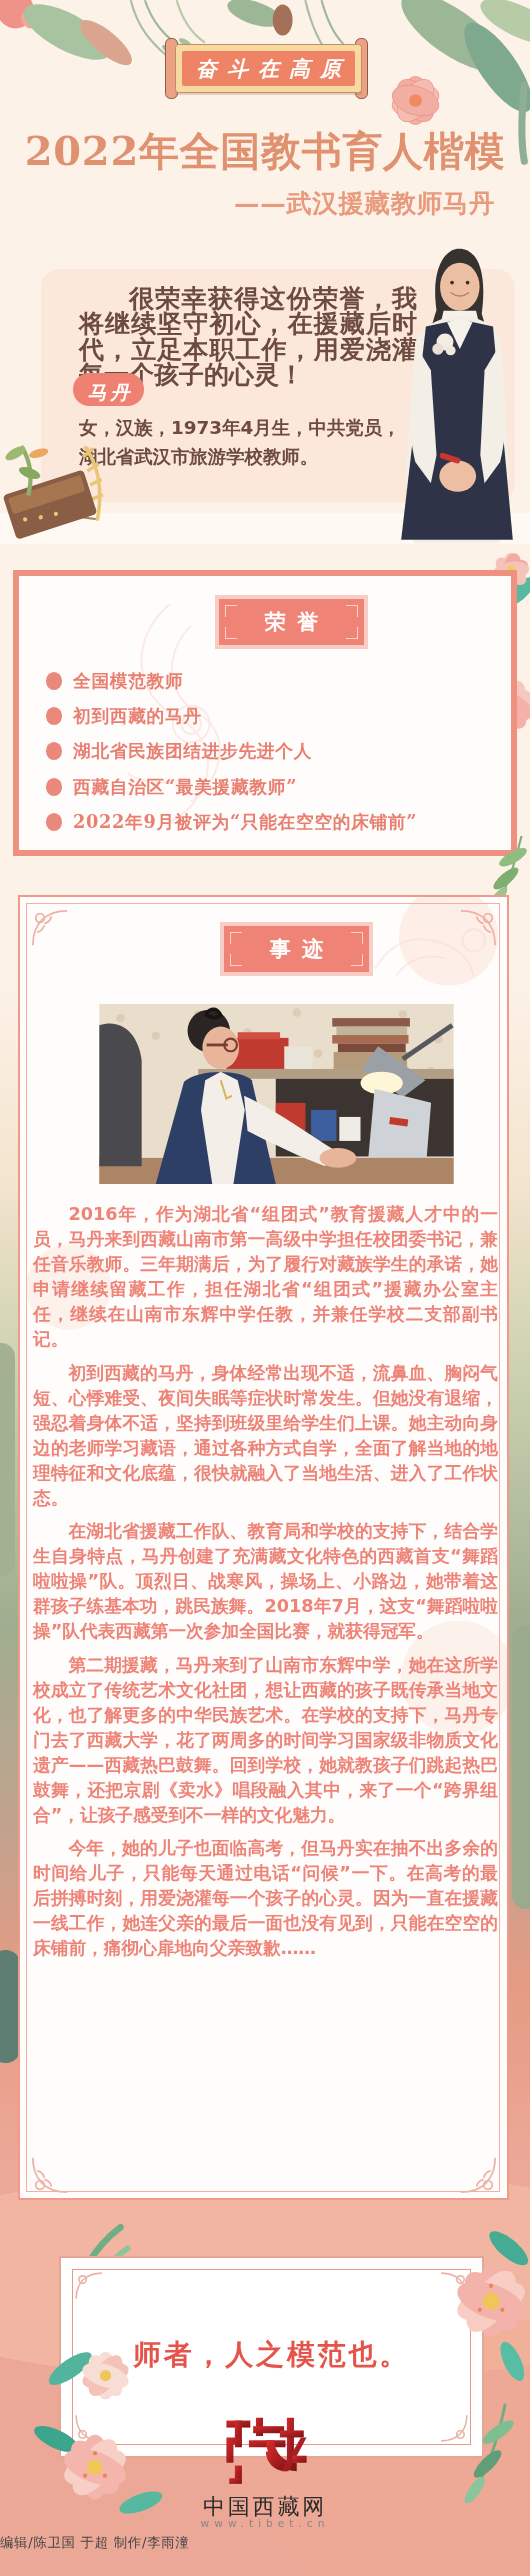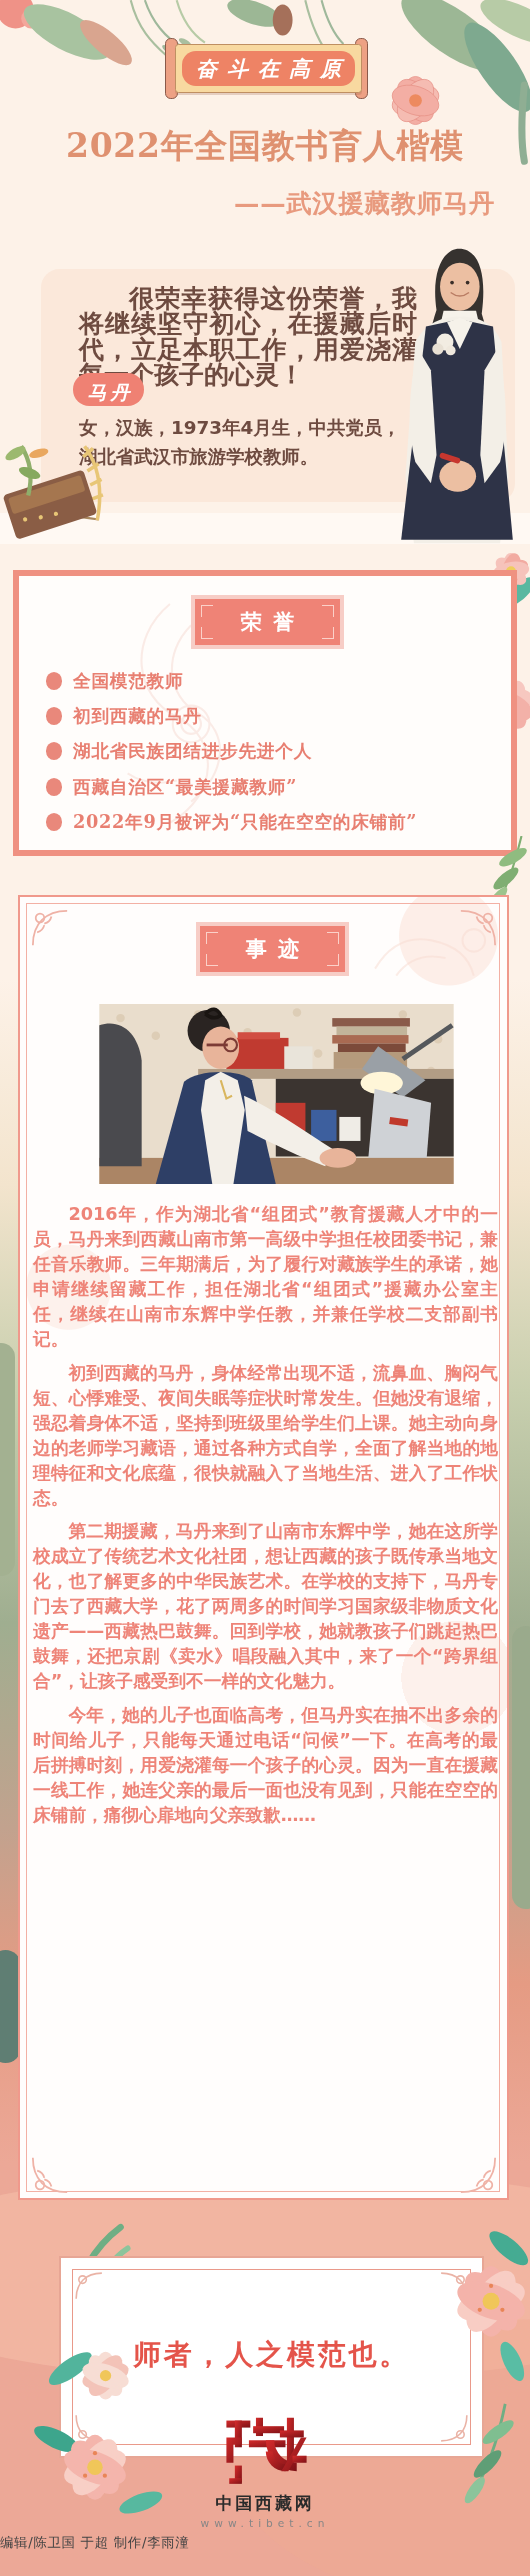--- a/index.html
+++ b/index.html
@@ -10,42 +10,42 @@
   
   .band{left:0;top:513px;width:530px;height:31px;background:rgba(255,250,243,.92);}
   .blob-teal{left:-10px;top:1950px;width:31px;height:113px;border-radius:15.6px;background:#5f7e73;}
   .blob-olive{left:-12.7px;top:1343px;width:28px;height:233px;border-radius:14px;background:#a3b191;}
   .blob-green-r{left:512px;top:1626px;width:28px;height:283px;border-radius:14px;background:#9aaa8c;}
   .curve1{left:-156px;top:2170px;width:884px;height:212px;border-radius:50%;background:rgba(247,193,172,.5);}
   .curve2{left:233px;top:2319px;width:636px;height:297px;border-radius:50%;background:rgba(240,170,146,.45);}
   
   .roller{top:38px;width:10.6px;height:59px;background:#eda184;border:1.4px solid #8a5a4a;border-radius:5.7px;}
   .banner-frame{left:175px;top:44px;width:185px;height:47px;background:#f8d9a0;border:1.4px solid #bf8f62;border-radius:3.5px;box-shadow:0 2.1px 0 rgba(160,100,70,.25);}
-  .banner-inner{position:absolute;left:6.4px;top:5.7px;right:6.4px;bottom:5.7px;background:#ee8365;border-radius:14px;
+  .banner-inner{position:absolute;left:6.4px;top:5.7px;right:6.4px;bottom:5.7px;background:#ee8365;border-radius:2px;
     display:flex;align-items:center;justify-content:center;}
   .banner-inner span{color:#fff;font-size:21px;font-weight:bold;font-style:italic;letter-spacing:10px;text-indent:10px;}
   
-  .main-title{left:0;top:124px;width:530px;text-align:center;font-size:33px;font-weight:bold;color:#df9170;letter-spacing:0.7px;font-family:"DejaVu Serif",serif;}
+  .main-title{left:0;top:124px;width:530px;text-align:center;font-size:40px;font-weight:bold;color:#df9170;letter-spacing:0.7px;font-family:"DejaVu Serif",serif;}
   .sub-title{right:35px;top:187px;font-size:25.4px;font-weight:bold;color:#e89a7e;letter-spacing:0.7px;}
   
   .quote-card{left:41px;top:269px;width:474px;height:233px;background:#fbe8da;border-radius:18.4px;}
   .quote-text{left:79px;top:286px;width:338px;font-size:25px;line-height:25.4px;font-weight:bold;color:#6e4b40;text-indent:2em;text-align:justify;}
   .name-badge{left:73px;top:373px;width:71px;height:33px;background:#ef8173;border-radius:16.3px;display:flex;align-items:flex-end;justify-content:center;}
   .name-badge span{color:#fff;font-size:19px;font-weight:bold;font-style:italic;letter-spacing:4.2px;text-indent:4.2px;}
   .bio-text{left:79px;top:413px;width:338px;font-size:18.4px;line-height:29px;font-weight:bold;color:#6e4b40;text-align:left;}
   
   .honor-card{left:12.7px;top:570px;width:492px;height:274px;background:#fffdfb;border:6.4px solid #ef9181;}
   .deed-card{left:17.7px;top:895px;width:491px;height:1305px;background:
       radial-gradient(circle at 88% 3%,#fdeee8 0 49px,transparent 50px),
       radial-gradient(circle at 10% 30%,#fdf1ec 0 42px,transparent 43px),
       radial-gradient(circle at 90% 60%,#fdf1ec 0 57px,transparent 57px),
       #fffdfc;
     border:2.1px solid #f0998c;box-sizing:border-box;}
   .deed-card:before{content:"";position:absolute;left:6.4px;top:6.4px;right:6.4px;bottom:6.4px;border:0.7px solid #f3b0a4;}
-  .sec-badge{width:153px;height:54px;background:#f7cdc6;padding:0;}
+  .sec-badge{width:153px;height:54px;background:#f7cdc6;padding:0;margin-left:24px;}
   .sec-badge .in{position:absolute;left:4.2px;top:4.2px;right:4.2px;bottom:4.2px;background:#ef8376;display:flex;align-items:center;justify-content:center;}
   .sec-badge .in span{color:#fff;font-size:21px;font-weight:bold;letter-spacing:11.3px;text-indent:11.3px;}
   .corner-mark{position:absolute;width:11.3px;height:11.3px;border:1.4px solid rgba(255,235,230,.75);}
   .cm-tl{left:5.7px;top:5.7px;border-right:none;border-bottom:none;}
   .cm-tr{right:5.7px;top:5.7px;border-left:none;border-bottom:none;}
   .cm-bl{left:5.7px;bottom:5.7px;border-right:none;border-top:none;}
   .cm-br{right:5.7px;bottom:5.7px;border-left:none;border-top:none;}
   
   .honor-item-dot{width:16.3px;height:17.7px;border-radius:50%;background:#e9887b;}
   .honor-item-text{font-size:17.7px;font-weight:bold;color:#e87f71;font-family:"DejaVu Serif",serif;letter-spacing:0.7px;}
@@ -55,21 +55,21 @@
   .swirl{left:85px;top:597px;opacity:.55;}
   .cloud-curl{left:368px;top:912px;opacity:.5;}
   
   .orn{width:40px;height:40px;}
   
   .motto-card{left:59px;top:2256px;width:425px;height:202px;background:#fff;border:2.1px solid #e7a695;box-sizing:border-box;}
   .motto-card:before{content:"";position:absolute;left:10.6px;top:10.6px;right:10.6px;bottom:10.6px;border:0.7px solid #e9998a;}
   .motto-text{position:absolute;left:0;right:0;top:50%;transform:translateY(-55%);text-align:center;
     font-family:"DejaVu Serif",serif;font-size:28px;font-weight:bold;color:#e4544a;letter-spacing:2.8px;}
   
-  .site-name{left:0;top:2492px;width:530px;text-align:center;font-size:17px;font-weight:bold;color:#2b2b2b;letter-spacing:2.8px;}
+  .site-name{left:0;top:2492px;width:530px;text-align:center;font-size:22px;font-weight:normal;color:#2b2b2b;letter-spacing:2.8px;}
   .site-url{left:0;top:2517px;width:530px;text-align:center;font-size:10.6px;color:#868686;letter-spacing:5px;}
   .credits{left:0;top:2534px;width:530px;text-align:left;font-size:13.4px;color:#444;letter-spacing:0.7px;}
   .img-source{left:0;top:2555px;width:530px;text-align:center;font-size:13.4px;color:#444;letter-spacing:0.7px;}
 </style>
 </head>
 <body>
 
 <div id="poster">
 
   <div class="abs band"></div>
@@ -316,20 +316,21 @@
     <g fill="none" stroke="#f8dcd2" stroke-width="3">
       <path d="M10 80 q30 -50 80 -40 q50 10 60 50"></path>
         <path d="M40 90 q25 -35 70 -25"></path>
         <circle cx="150" cy="40" r="16"></circle>
     </g>
   </svg>
 
   <div class="abs deed-text">
     <p>2016年，作为湖北省“组团式”教育援藏人才中的一员，马丹来到西藏山南市第一高级中学担任校团委书记，兼任音乐教师。三年期满后，为了履行对藏族学生的承诺，她申请继续留藏工作，担任湖北省“组团式”援藏办公室主任，继续在山南市东辉中学任教，并兼任学校二支部副书记。</p>
     <p>初到西藏的马丹，身体经常出现不适，流鼻血、胸闷气短、心悸难受、夜间失眠等症状时常发生。但她没有退缩，强忍着身体不适，坚持到班级里给学生们上课。她主动向身边的老师学习藏语，通过各种方式自学，全面了解当地的地理特征和文化底蕴，很快就融入了当地生活、进入了工作状态。</p>
+    <p>在湖北省援藏工作队、教育局和学校的支持下，结合学生自身特点，马丹创建了充满藏文化特色的西藏首支“舞蹈啦啦操”队。顶烈日、战寒风，操场上、小路边，她带着这群孩子练基本功，跳民族舞。2018年7月，这支“舞蹈啦啦操”队代表西藏第一次参加全国比赛，就获得冠军。</p>
     <p>第二期援藏，马丹来到了山南市东辉中学，她在这所学校成立了传统艺术文化社团，想让西藏的孩子既传承当地文化，也了解更多的中华民族艺术。在学校的支持下，马丹专门去了西藏大学，花了两周多的时间学习国家级非物质文化遗产——西藏热巴鼓舞。回到学校，她就教孩子们跳起热巴鼓舞，还把京剧《卖水》唱段融入其中，来了一个“跨界组合”，让孩子感受到不一样的文化魅力。</p>
     <p>今年，她的儿子也面临高考，但马丹实在抽不出多余的时间给儿子，只能每天通过电话“问候”一下。在高考的最后拼搏时刻，用爱浇灌每一个孩子的心灵。因为一直在援藏一线工作，她连父亲的最后一面也没有见到，只能在空空的床铺前，痛彻心扉地向父亲致歉……</p>
   </div>
 
   <svg class="abs" style="left:57px;top:2220px" width="99" height="92" viewBox="0 0 140 130">
     <path d="M20 130 C30 80 50 40 90 10" stroke="#6fae84" stroke-width="9" fill="none" stroke-linecap="round"></path>
     <path d="M50 130 C55 90 70 60 100 40" stroke="#8cc49b" stroke-width="8" fill="none" stroke-linecap="round"></path>
     <path d="M95 130 C100 105 112 85 132 70" stroke="#5f9e76" stroke-width="7" fill="none" stroke-linecap="round"></path>
   </svg>
 

